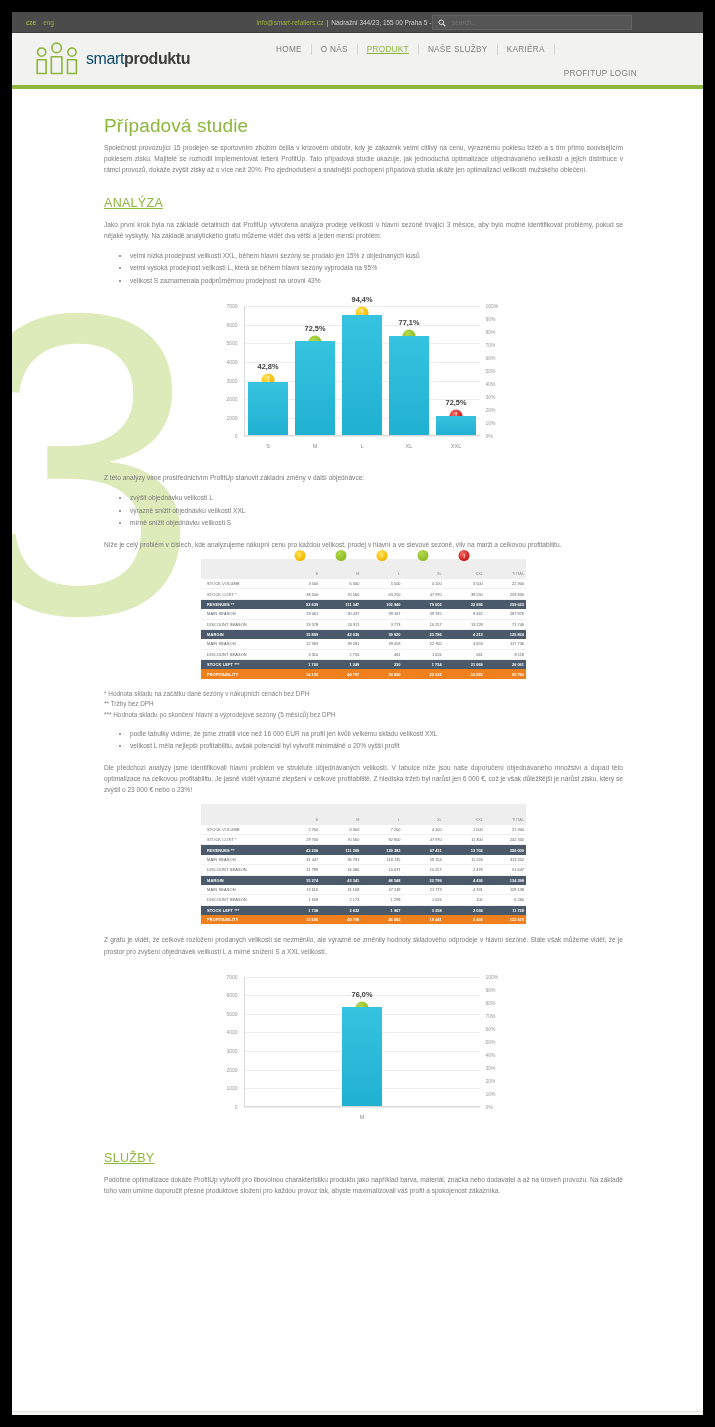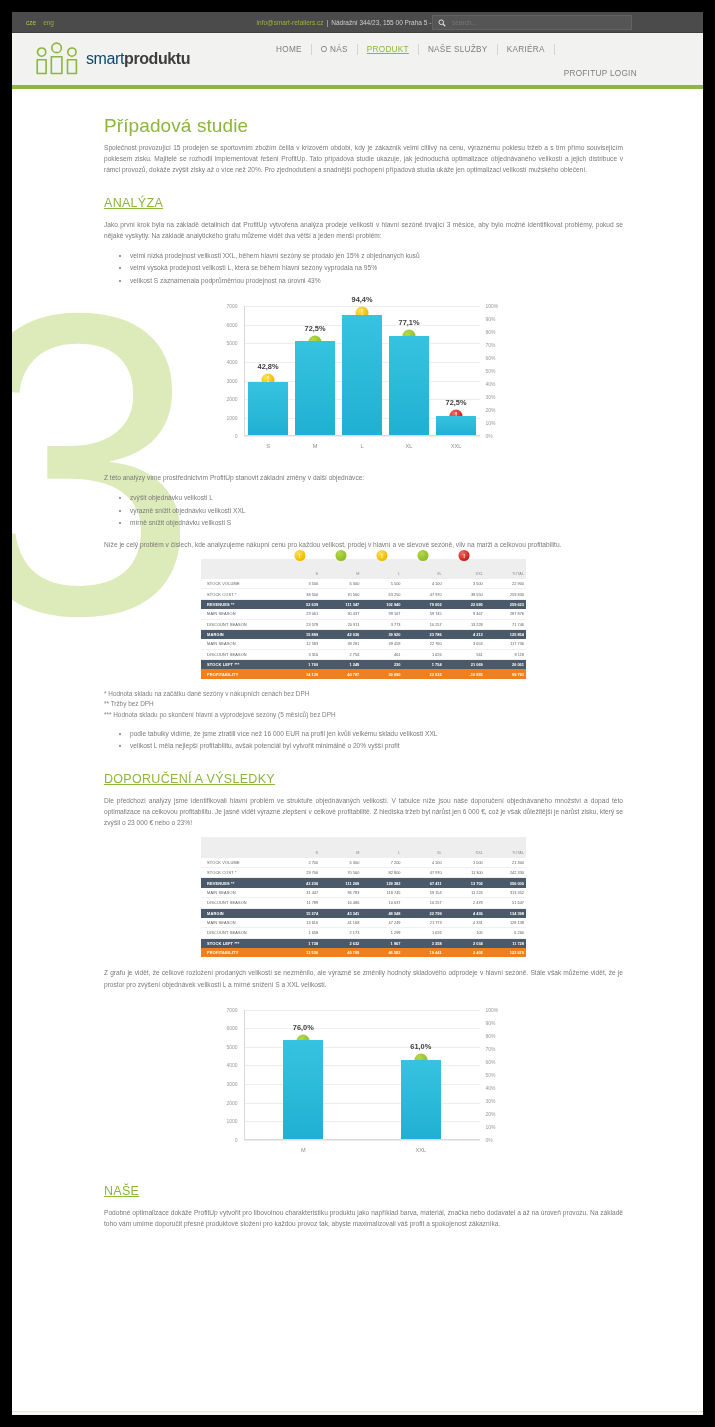--- a/index.html
+++ b/index.html
@@ -475,21 +475,20 @@
       </div>
 
       <p class="note">* Hodnota skladu na začátku dané sezóny v nákupních cenách bez DPH</p>
       <p class="note">** Tržby bez DPH</p>
       <p class="note">*** Hodnota skladu po skončení hlavní a výprodejové sezóny (5 měsíců) bez DPH</p>
       <ul class="body" style="margin-top:8px">
         <li>podle tabulky vidíme, že jsme ztratili více než 16 000 EUR na profil jen kvůli velkému skladu velikosti XXL</li>
         <li>velikost L měla nejlepší profitabilitu, avšak potenciál byl vytvořit minimálně o 20% vyšší profit</li>
       </ul>
 
-      <h2 class="section gap">DOPORUČENÍ A VÝSLEDKY</h2>
       <p class="body">Dle předchozí analýzy jsme identifikovali hlavní problém ve struktuře objednávaných velikostí. V tabulce níže jsou naše doporučení objednávaného množství a dopad této optimalizace na celkovou profitabilitu. Je jasně vidět výrazné zlepšení v celkové profitabilitě. Z hlediska tržeb byl nárůst jen 6 000 €, což je však důležitější je nárůst zisku, který se zvýšil o 23 000 € nebo o 23%!</p>
 
       <div class="tbl-wrap">
         <table class="data" id="tbl-1">
             <thead>
               <tr>
                 <th class="lbl">
                   <span class="ico-slot"></span>
                 </th>
                 <th class=""><span class="ico-slot"></span>S</th>
@@ -626,31 +625,25 @@
           <div class="axis-lbl right" style="right:2px;top:19px">90%</div>
           <div class="axis-lbl right" style="right:2px;top:6px">100%</div>
           <div class="plot">
             <div class="bars">
               <div class="bar-col">
                 <div class="pctlabel" style="bottom:calc(76% + 9px)">76,0%</div>
                 <div class="marker green" style="bottom:76%;top:auto;transform:translate(-50%,50%)"></div>
                 <div class="bar" style="height:76.85714285714286%"></div>
                 <div class="xlabel">M</div>
               </div>
-              <div class="bar-col">
-                <div class="pctlabel" style="bottom:calc(61% + 9px)">61,0%</div>
-                <div class="marker green" style="bottom:61%;top:auto;transform:translate(-50%,50%)"></div>
-                <div class="bar" style="height:61.285714285714285%"></div>
-                <div class="xlabel">XXL</div>
-              </div>
             </div>
           </div>
         </div>
 
-      <h2 class="section gap">NAŠE</h2>
+      <h2 class="section gap">SLUŽBY</h2>
       <p class="body">Podobné optimalizace dokáže ProfitUp vytvořit pro libovolnou charakteristiku produktu jako například barva, materiál, značka nebo dodavatel a až na úroveň provozu. Na základě toho vám umíme doporučit přesné produktové složení pro každou provoz tak, abyste maximalizovali váš profit a spokojenost zákazníka.</p>
 
     </div>
   </div>
 
   <div class="footer">
     
     
     
   </div>

